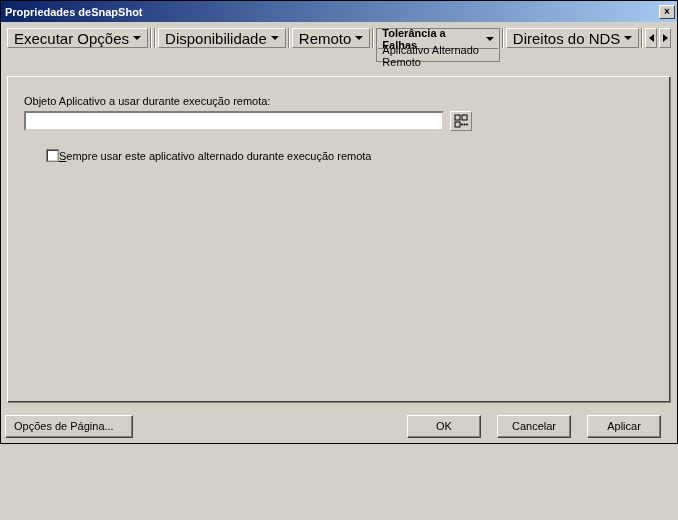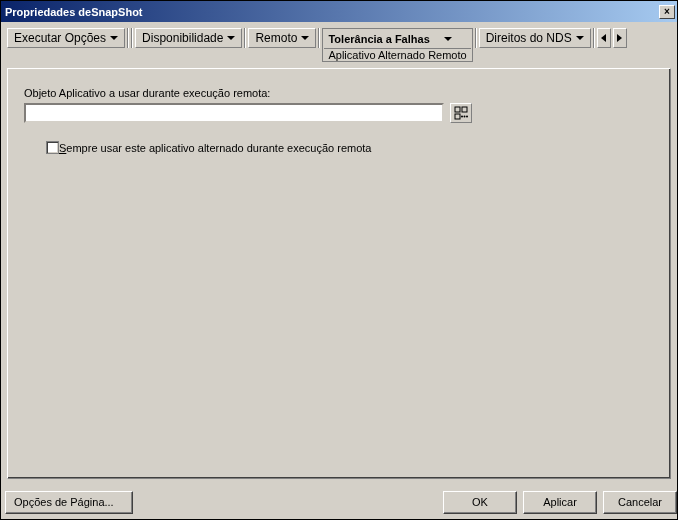--- a/index.html
+++ b/index.html
@@ -7,21 +7,21 @@
   body {
     font-family: Tahoma, Arial, sans-serif;
     font-size: 11px;
     background: #d4d0c8;
     width: 678px;
     height: 520px;
     overflow: hidden;
   }
   .window {
     width: 678px;
-    height: 520px;
+    height: 444px;
     border: 1px solid #000;
     background: #d4d0c8;
     display: flex;
     flex-direction: column;
   }
   .titlebar {
     height: 21px;
     background: linear-gradient(to right, #0a246a, #a6caf0);
     color: #fff;
     display: flex;
@@ -62,21 +62,21 @@
   }
   .tab-btn {
     height: 20px;
     padding: 0 6px;
     background: #d4d0c8;
     border: 1px solid #fff;
     border-right-color: #808080;
     border-bottom-color: #808080;
     display: flex;
     align-items: center;
-    font-size: 12px;
+    font-size: 15px;
     cursor: default;
     white-space: nowrap;
   }
   .tab-btn .caret {
     margin-left: 4px;
     width: 0; height: 0;
     border-left: 4px solid transparent;
     border-right: 4px solid transparent;
     border-top: 4px solid #000;
     display: inline-block;
@@ -133,21 +133,21 @@
   .arrow-btn .arr-left, .arrow-btn .arr-right {
     width: 0; height: 0;
     border-top: 4px solid transparent;
     border-bottom: 4px solid transparent;
   }
   .arrow-btn .arr-left { border-right: 5px solid #000; }
   .arrow-btn .arr-right { border-left: 5px solid #000; }
 
   .panel {
     flex: 1;
-    margin-top: 4px;
+    margin-top: 12px;
     border: 1px solid #808080;
     border-left-color: #fff;
     border-top-color: #fff;
     background: #d4d0c8;
     box-shadow: inset -1px -1px 0 #404040, inset 1px 1px 0 #d4d0c8;
     padding: 18px 16px;
     position: relative;
   }
   .field-row { margin-bottom: 6px; }
   .field-label { margin-bottom: 4px; display: block; }
@@ -183,22 +183,22 @@
     background: #fff;
     border: 1px solid #808080;
     box-shadow: inset 1px 1px 0 #404040, inset -1px -1px 0 #d4d0c8;
   }
   .chk-label .ul { text-decoration: underline; }
 
   .button-bar {
     height: 34px;
     display: flex;
     align-items: center;
-    padding: 4px 0 4px 4px;
-    gap: 6px;
+    padding: 4px 16px 4px 4px;
+    gap: 16px;
   }
   .spacer { flex: 1; }
   .push-btn {
     min-width: 74px;
     height: 23px;
     background: #d4d0c8;
     border: 1px solid #fff;
     border-right-color: #404040;
     border-bottom-color: #404040;
     box-shadow: inset -1px -1px 0 #808080, inset 1px 1px 0 #d4d0c8;
@@ -286,16 +286,16 @@
         <span class="chk-label"><span class="ul">S</span><span>empre usar este aplicativo alternado durante execução remota</span></span>
       </div>
     </div>
 
   </div>
 
   <div class="button-bar">
     <button class="push-btn wide">Opções de Página...</button>
     <div class="spacer"></div>
     <button class="push-btn">OK</button>
+    <button class="push-btn">Cancelar</button>
     <button class="push-btn">Aplicar</button>
-    <button class="push-btn">Cancelar</button>
   </div>
 </div>
 
 </body></html>

